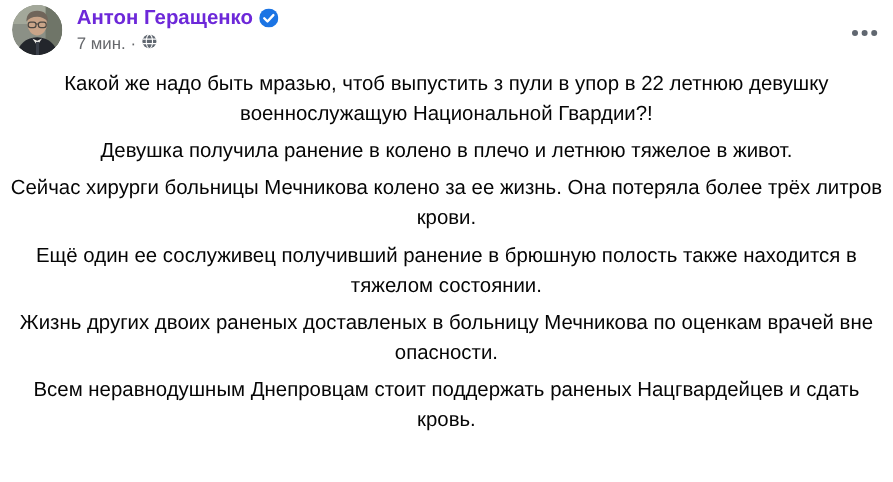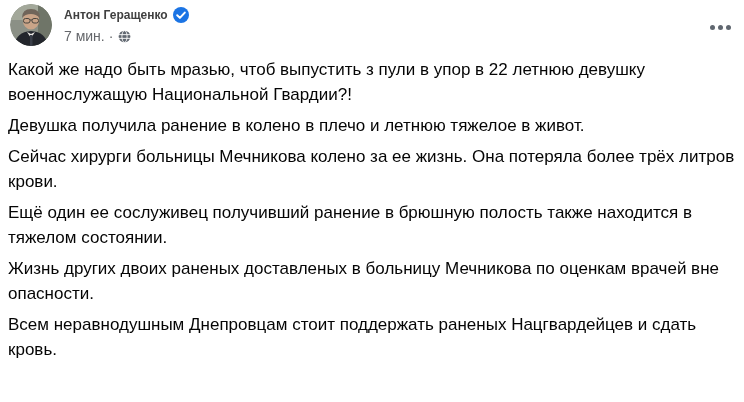--- a/index.html
+++ b/index.html
@@ -22,30 +22,29 @@
   .avatar-wrap {
     width: 42px; height: 42px;
     border-radius: 50%;
     overflow: hidden;
     flex: 0 0 42px;
     cursor: pointer;
   }
   .header-text { margin-left: 12px; padding-top: 1px; }
   .name-row { display: flex; align-items: center; gap: 5px; }
   .author-name {
-    font-size: 12px;
+    font-size: 17px;
     font-weight: bold;
-    color: #404040;
+    color: #6d28d9;
     line-height: 20px;
     cursor: pointer;
   }
   .verified { width: 16px; height: 16px; display: inline-block; }
   .meta-row {
     display: flex;
-    align-items: center;
     gap: 4px;
     margin-top: 3px;
     font-size: 14px;
     color: #65676b;
     line-height: 16px;
   }
   .timestamp { cursor: pointer; }
   .globe { width: 13px; height: 13px; display: inline-block; margin-left: 1px; }
 
   
@@ -72,20 +71,21 @@
   
   .post-body {
     padding: 11px 8px 0 8px;
   }
   .post-body p {
     margin: 0 0 6px 0;
     font-size: 17px;
     line-height: 25px;
     color: #050505;
     white-space: pre-wrap;
+    text-align: center;
   }
 </style>
 </head>
 <body>
 
 <div class="post">
 
   <div class="post-header">
 
     <div class="avatar-wrap">

